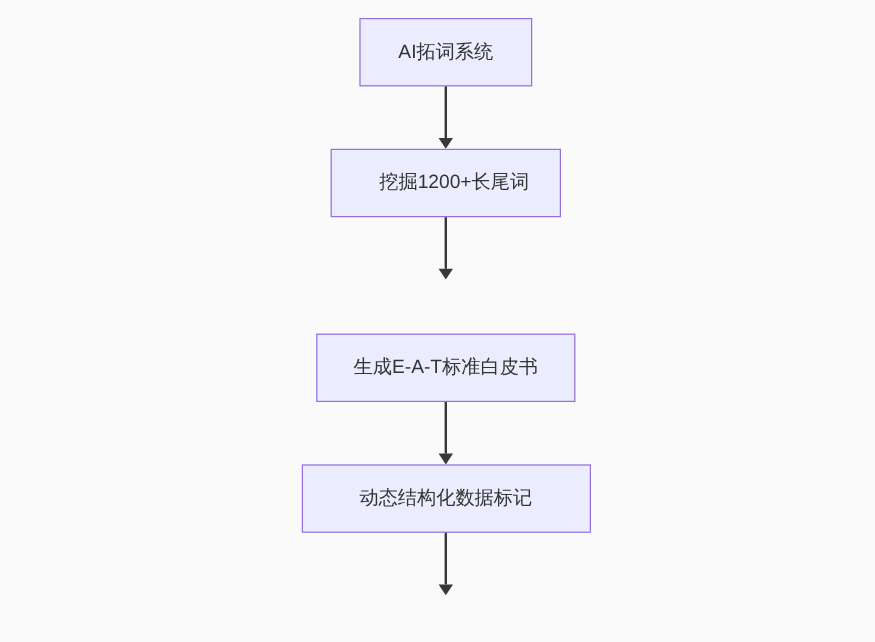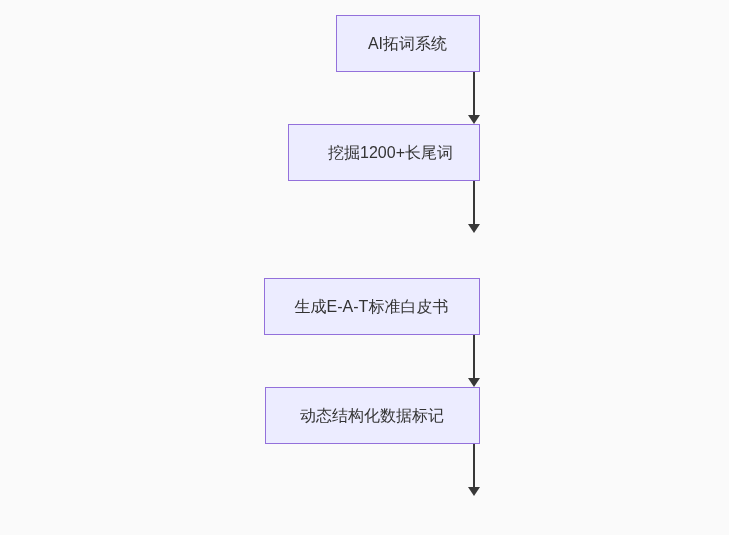--- a/index.html
+++ b/index.html
@@ -14,42 +14,42 @@
     font-family: "Liberation Sans", "DejaVu Sans", sans-serif;
     position: relative;
   }
   .flow {
     position: absolute;
     top: 15px;
     left: calc(50% + 7px);
     transform: translateX(-50%);
     display: flex;
     flex-direction: column;
-    align-items: flex-end;
+    align-items: center;
   }
   .node {
     box-sizing: border-box;
     height: 57px;
     display: flex;
     align-items: center;
     justify-content: center;
     background: var(--node-fill, #ececff);
     border: 1px solid var(--node-border, #9370db);
     color: var(--text-color, #333333);
     font-size: 16px;
     line-height: 1;
     white-space: nowrap;
     text-align: center;
     padding: 0 10px;
   }
   
   .node.n0 { width: 144px; }
   .node.n1 { width: 192px; padding-left: 24px; }
   .node.n2 { width: 216px; margin-top: 45px; }
-  .node.n3 { width: 215px; }
+  .node.n3 { width: 241px; }
   .node.n4 { width: 231px; }
   .edge {
     height: 52px;
     display: flex;
     flex-direction: column;
     align-items: center;
   }
   .edge .line {
     width: 2px;
     flex: 1;

